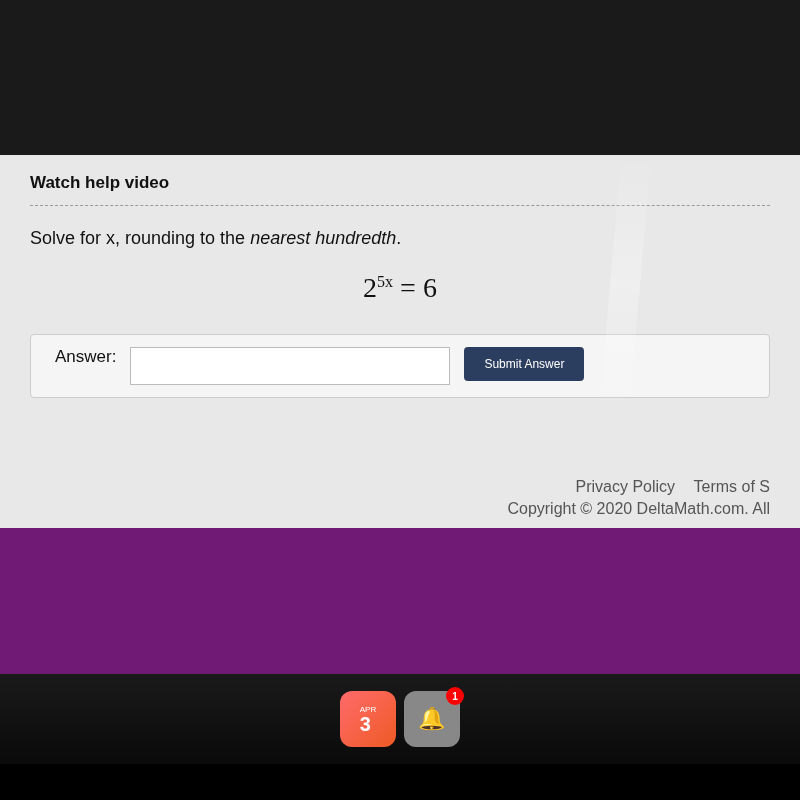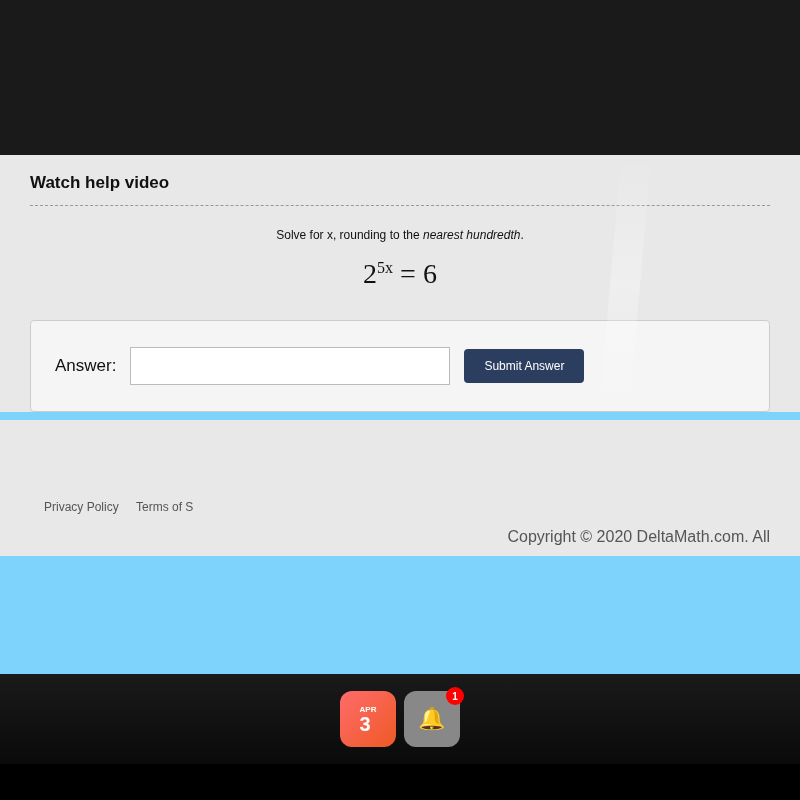--- a/index.html
+++ b/index.html
@@ -13,21 +13,21 @@
       height: 800px;
       overflow: hidden;
       background: #000;
       font-family: Arial, sans-serif;
     }
 
     .screen {
       width: 800px;
       height: 764px;
       position: relative;
-      background: #7dd3fc;
+      background: #701a75;
     }
 
     
     .top-bar {
       width: 100%;
       height: 155px;
       background: #1a1a1a;
     }
 
     
@@ -45,24 +45,23 @@
       margin-bottom: 12px;
     }
 
     .divider {
       border: none;
       border-top: 1px dashed #999;
       margin-bottom: 22px;
     }
 
     .problem-text {
-      font-size: 12px;
-      color: #111;
-      margin-bottom: 16px;
-      text-align: center;
+      font-size: 18px;
+      color: #111;
+      margin-bottom: 23px;
     }
 
     .problem-text em {
       font-style: italic;
     }
 
     .equation {
       text-align: center;
       font-size: 28px;
       color: #111;
@@ -76,25 +75,25 @@
 
     .equation sup {
       font-size: 16px;
     }
 
     
     .answer-area {
       background: #f5f5f5;
       border: 1px solid #ccc;
       border-radius: 4px;
-      padding: 26px 24px;
-      display: flex;
-      align-items: center;
+      padding: 12px 24px;
+      display: flex;
+      align-items: flex-start;
       gap: 14px;
-      margin-bottom: 8px;
+      margin-bottom: 0;
     }
 
     .answer-label {
       font-size: 17px;
       color: #111;
       white-space: nowrap;
     }
 
     .answer-input {
       flex: 1;
@@ -131,24 +130,24 @@
       transform: skewX(-5deg);
     }
 
     
     .footer-area {
       background: #e8e8e8;
       padding: 80px 30px 10px 30px;
     }
 
     .footer-links {
-      text-align: left;
-      font-size: 12px;
+      text-align: right;
+      font-size: 16px;
       color: #555;
-      margin-bottom: 14px;
+      margin-bottom: 4px;
     }
 
     .footer-links a {
       color: #555;
       text-decoration: none;
       margin-left: 14px;
     }
 
     .footer-copyright {
       text-align: right;
@@ -189,21 +188,21 @@
 
     .dock-icon-wrapper {
       display: flex;
       flex-direction: column;
       align-items: center;
     }
 
     .apr-label {
       font-size: 8px;
       color: #fff;
-      font-weight: bold;
+      font-weight: normal;
       text-align: right;
     }
 
     .apr-num {
       font-size: 20px;
       color: #fff;
       font-weight: bold;
       line-height: 1;
     }
   </style>

